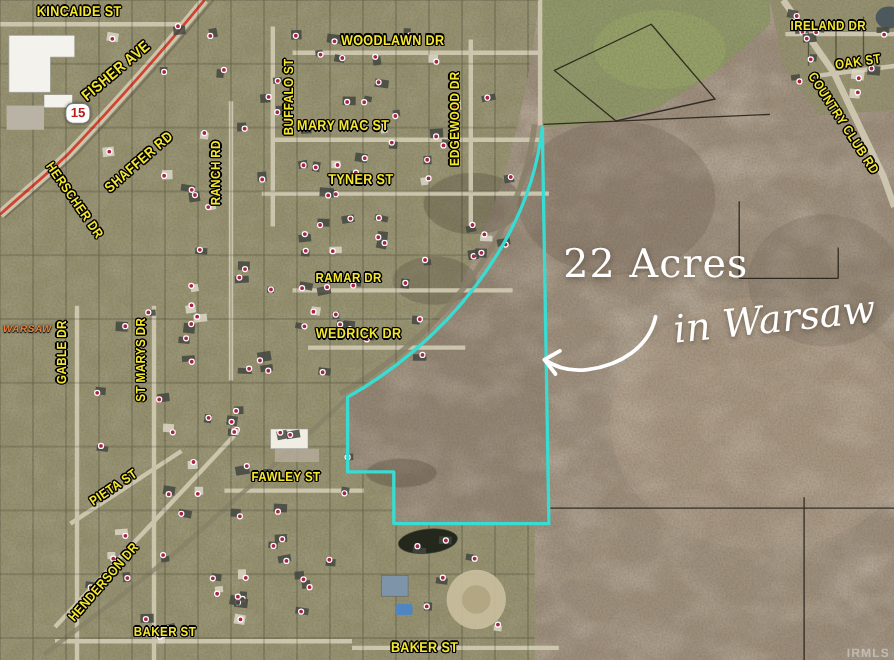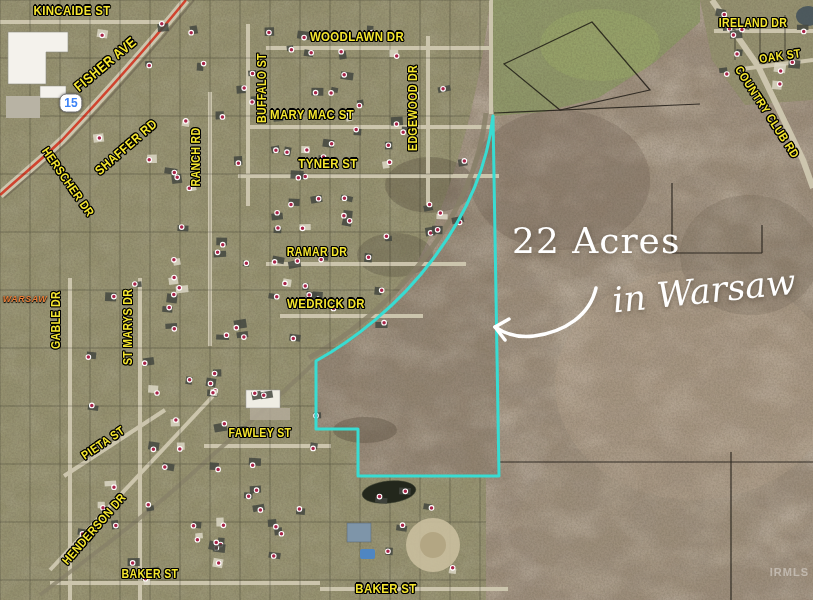--- a/index.html
+++ b/index.html
@@ -15,34 +15,34 @@
                  0 -1.4px 0 #000,0 1.4px 0 #000,-1.4px 0 0 #000,1.4px 0 0 #000;
   }
   .city-label{
     position:absolute;left:25px;top:299px;transform:translate(-50%,-50%);z-index:5;
     font-size:9px;font-weight:bold;font-style:italic;color:#e8803a;
     text-shadow:0 0 2px #000,0 1px 1px #000;letter-spacing:.5px;white-space:nowrap;text-align:right;
   }
   .shield{
     position:absolute;left:71px;top:103px;transform:translate(-50%,-50%);z-index:5;
     background:#fff;border:1px solid #777;border-radius:7px;padding:1px 4px 2px 4px;
-    font-size:12px;font-weight:bold;color:#3b82f6;box-shadow:0 0 3px rgba(0,0,0,.55);
+    font-size:12px;font-weight:bold;color:#b91c1c;box-shadow:0 0 3px rgba(0,0,0,.55);
   }
   .headline{
     position:absolute;left:512px;top:222px;z-index:6;color:#fff;
     font-family:"DejaVu Serif",serif;font-size:36px;line-height:1.05;letter-spacing:1px;
     text-shadow:0 2px 6px rgba(40,30,20,.5);white-space:nowrap;
   }
   .subheadline{
     position:absolute;left:612px;top:274px;z-index:6;color:#fff;
     font-family:"DejaVu Serif",serif;font-style:italic;font-size:35px;line-height:1;
     transform:rotate(-6deg);text-shadow:0 2px 5px rgba(40,30,20,.45);white-space:nowrap;
   }
   .watermark{
-    position:absolute;right:4px;bottom:22px;z-index:6;
+    position:absolute;right:4px;bottom:0;z-index:6;
     font-size:11px;font-weight:bold;letter-spacing:1px;color:rgba(255,255,255,.38);
   }
 </style>
 </head>
 <body>
 
 <div class="stage">
 
   <svg id="map-svg" width="813" height="600" viewBox="0 0 813 600">
     <defs>

